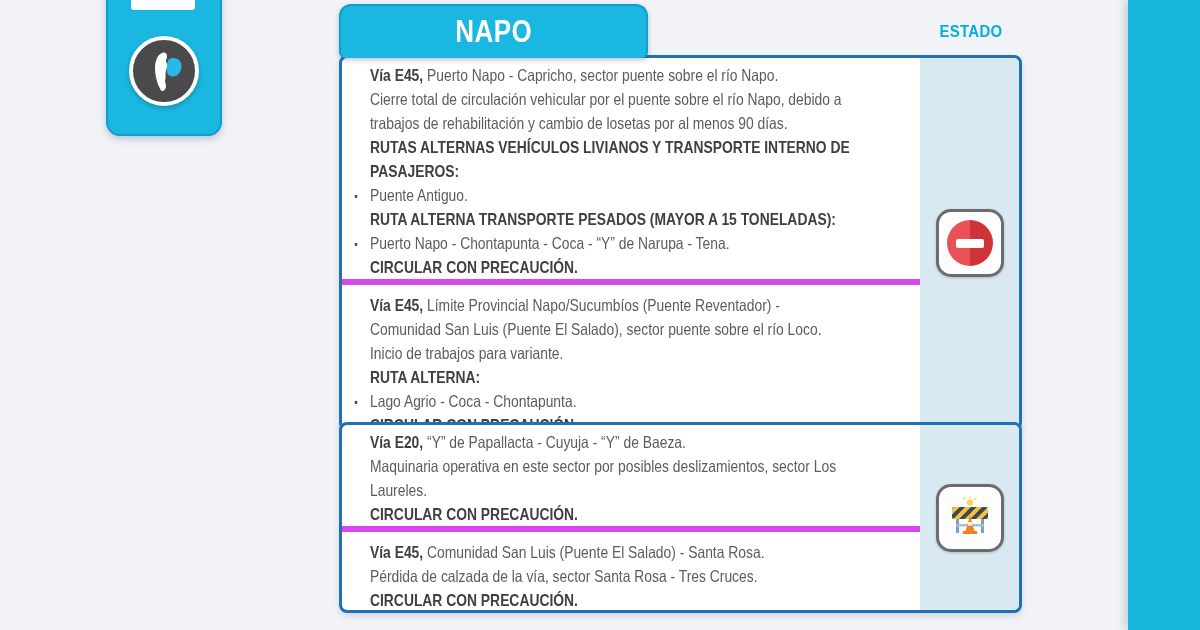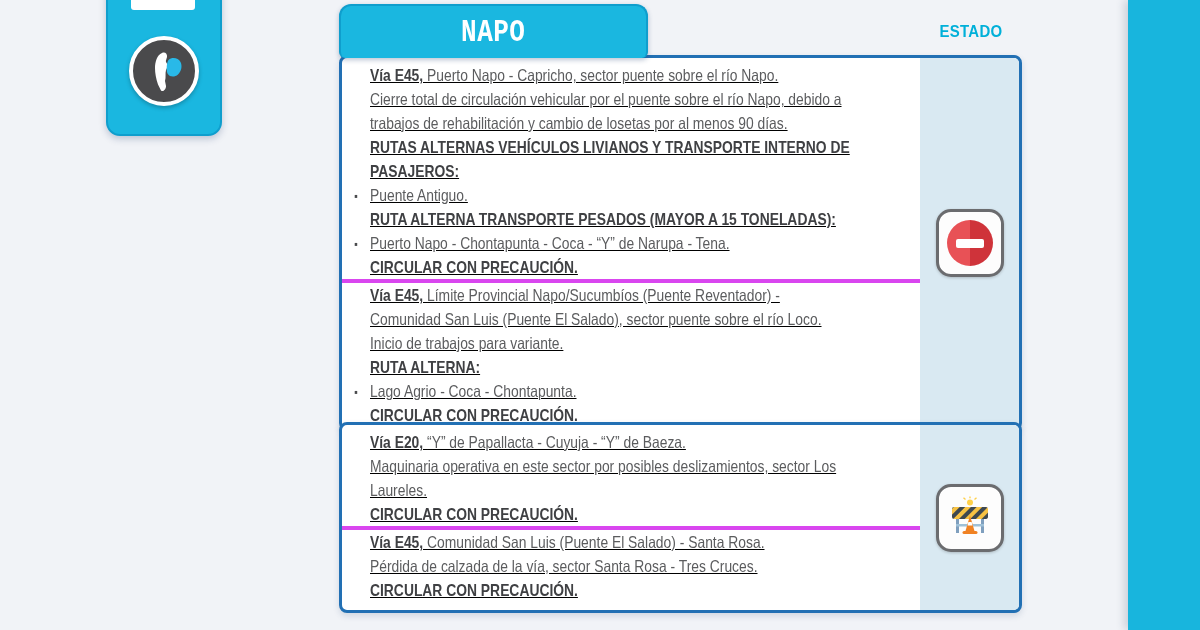--- a/index.html
+++ b/index.html
@@ -32,21 +32,20 @@
     box-shadow:0 2px 4px rgba(0,0,0,.25);
   }
 
   
   .napo-tab{
     position:absolute;left:339px;top:4px;width:305px;height:52px;
     background:#1ab7e0;border:2px solid #0f9ecd;border-bottom:none;
     border-radius:12px 12px 6px 6px;z-index:5;
     display:flex;align-items:center;justify-content:center;
     box-shadow:0 2px 5px rgba(30,60,110,.3);
-    font-family:Liberation Mono, monospace;
   }
   .napo-tab span{
     display:inline-block;color:#fff;font-weight:bold;font-size:31px;
     letter-spacing:.5px;transform:scaleX(.84);
   }
 
   
   .estado-label{
     position:absolute;left:920px;top:22px;width:102px;text-align:center;
     color:#00b0d9;font-weight:bold;font-size:17px;
@@ -54,23 +53,23 @@
   }
 
   
   .group{
     position:absolute;left:339px;width:677px;background:#fff;
     border:3px solid #2270b4;border-radius:8px;overflow:hidden;
     box-shadow:0 3px 6px rgba(30,60,110,.15);
   }
   .group:nth-child(1){top:55px;height:370px;}
   .group:nth-child(2){top:422px;height:185px;}
-  .rows{position:absolute;left:0;top:0;right:99px;bottom:0;text-decoration:underline;}
+  .rows{position:absolute;left:0;top:0;right:99px;bottom:0;}
   .row{padding:5px 0 0 28px;}
-  .row + .row{border-top:4px solid #d946ef;padding-top:0;}
+  .row + .row{border-top:6px solid #d946ef;padding-top:8px;}
   .row-text{width:680px;transform:scaleX(.84);transform-origin:0 0;}
   .line{
     white-space:nowrap;height:24px;line-height:24px;
     font-size:16.5px;color:#5b5c5e;
   }
   .line .b{font-weight:bold;color:#3f4043;}
   .bullet{
     display:inline-block;width:19px;margin-left:-19px;
     font-size:12px;color:#4a4b4d;vertical-align:1px;
   }

